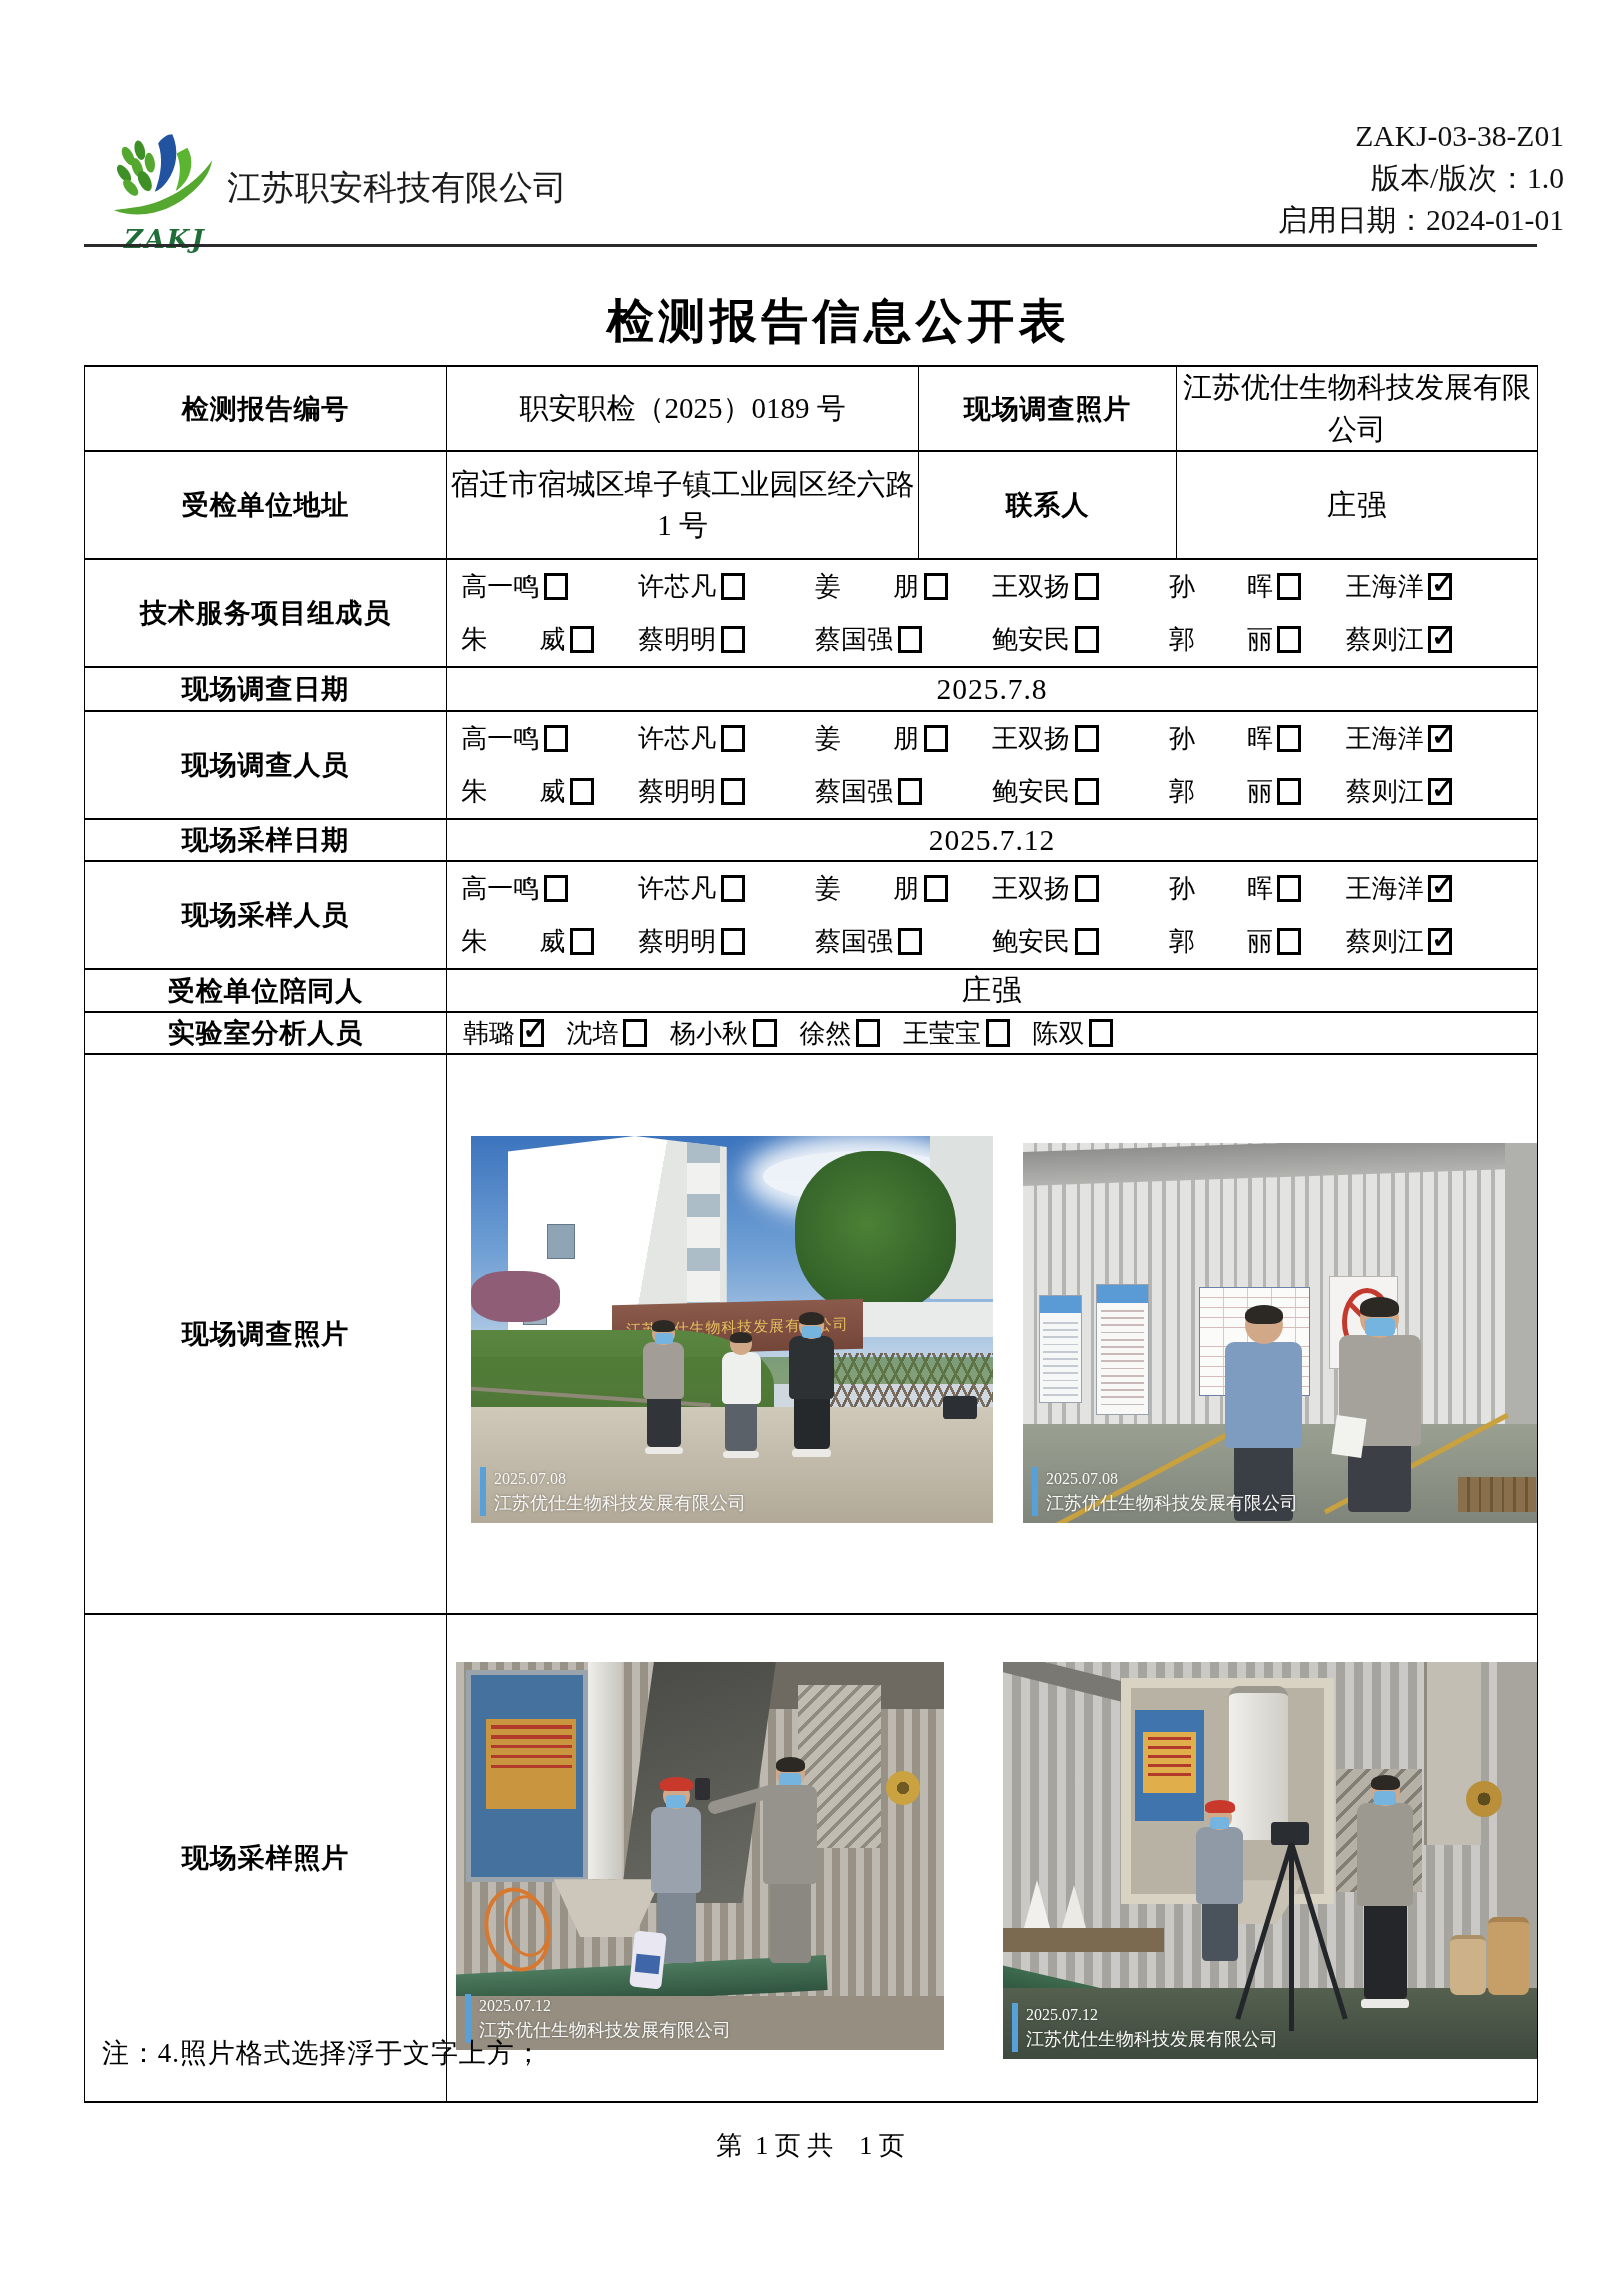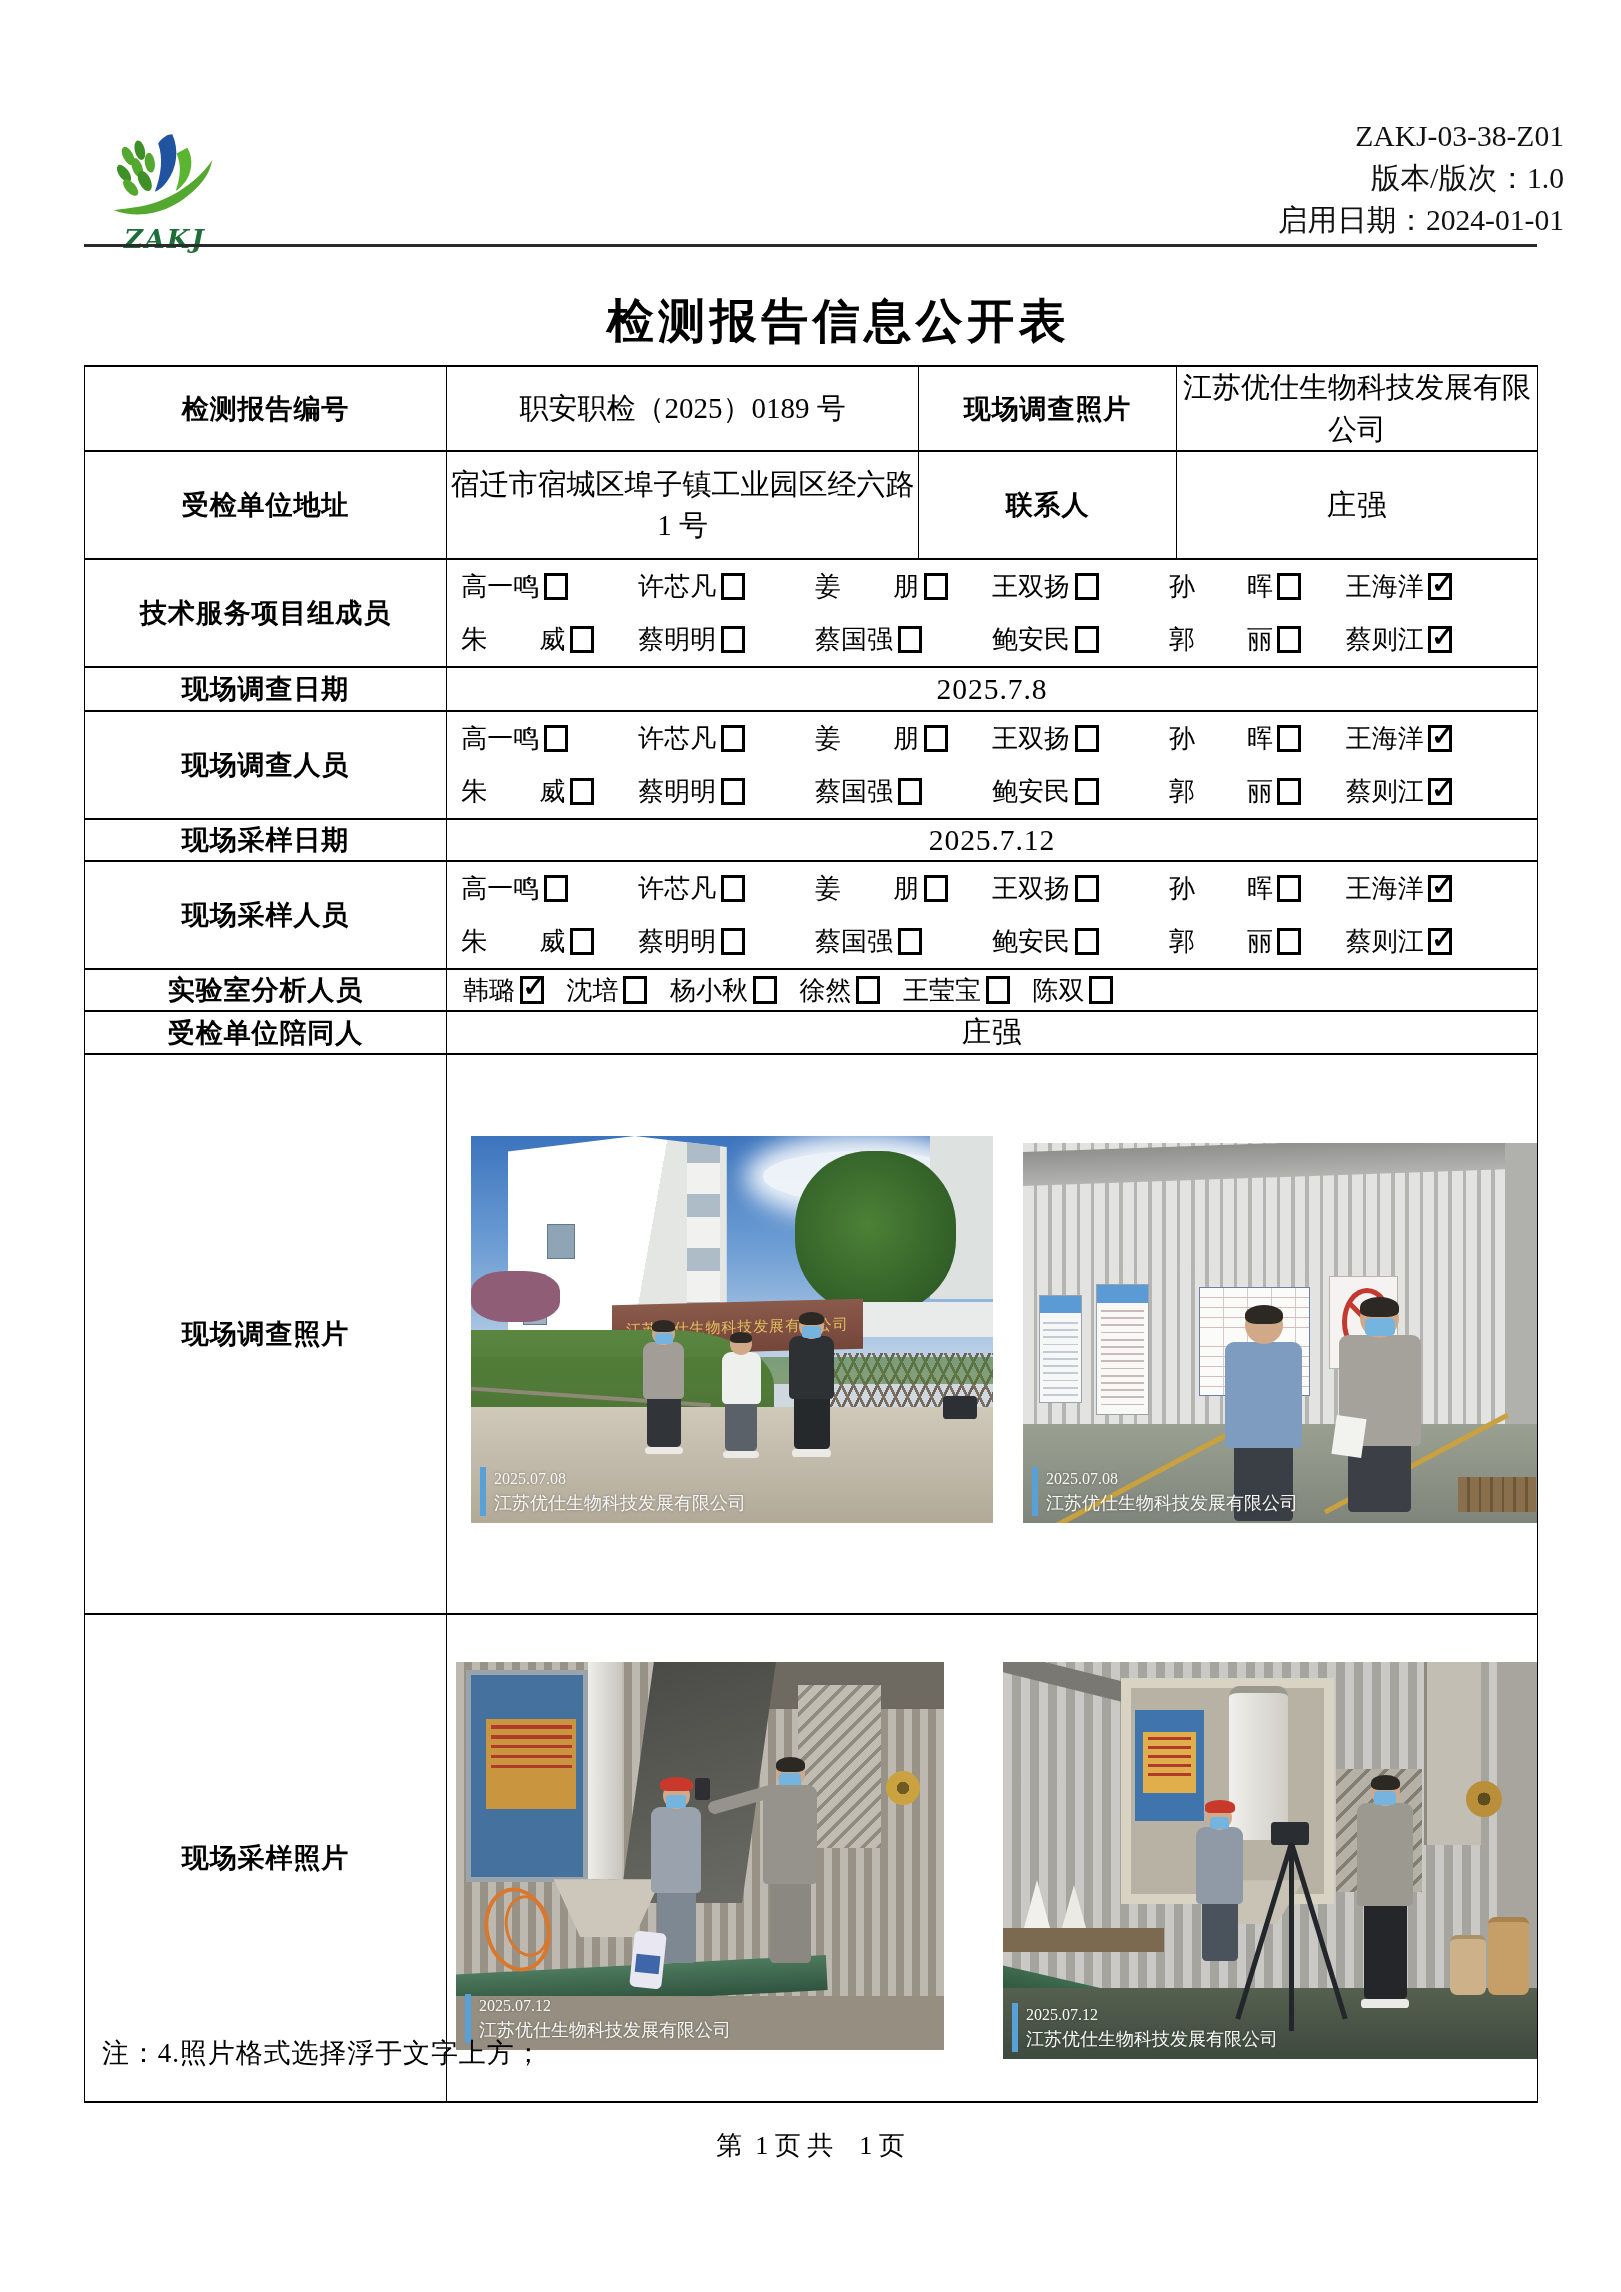--- a/index.html
+++ b/index.html
@@ -68,20 +68,21 @@
     <path d="M98,20 C106,33 104,52 93,64 C90,68 87,70 84,72 C90,55 91,40 85,27 Z" fill="#5cb531"></path>
     <ellipse cx="27" cy="30" rx="6" ry="12" fill="#55a82f" transform="rotate(-28 27 30)"></ellipse>
     <ellipse cx="41" cy="23" rx="6" ry="12" fill="#3f8f27" transform="rotate(-14 41 23)"></ellipse>
     <ellipse cx="22" cy="51" rx="6" ry="12" fill="#3f8f27" transform="rotate(-36 22 51)"></ellipse>
     <ellipse cx="38" cy="44" rx="6" ry="12" fill="#55a82f" transform="rotate(-20 38 44)"></ellipse>
     <ellipse cx="30" cy="68" rx="6" ry="12" fill="#55a82f" transform="rotate(-42 30 68)"></ellipse>
     <ellipse cx="47" cy="60" rx="7" ry="13" fill="#3f8f27" transform="rotate(-26 47 60)"></ellipse>
     <ellipse cx="53" cy="38" rx="6" ry="12" fill="#55a82f" transform="rotate(-8 53 38)"></ellipse>
   </svg>
   <div class="logo-text">ZAKJ</div>
+  <div class="company-name">江苏职安科技有限公司</div>
   <div class="hdr-right">
     <div>ZAKJ-03-38-Z01</div>
     <div>版本/版次：1.0</div>
     <div>启用日期：2024-01-01</div>
   </div>
   <div class="hrule"></div>
 
   <div class="doc-title">检测报告信息公开表</div>
 
   <table class="form">
@@ -162,36 +163,36 @@
               <span class="name-item"><span class="nm">王海洋</span><span class="cb on">✓</span></span>
               <span class="name-item"><span class="nm">朱　　威</span><span class="cb"></span></span>
               <span class="name-item"><span class="nm">蔡明明</span><span class="cb"></span></span>
               <span class="name-item"><span class="nm">蔡国强</span><span class="cb"></span></span>
               <span class="name-item"><span class="nm">鲍安民</span><span class="cb"></span></span>
               <span class="name-item"><span class="nm">郭　　丽</span><span class="cb"></span></span>
               <span class="name-item"><span class="nm">蔡则江</span><span class="cb on">✓</span></span>
             </div>
       </td>
     </tr>
+    <tr style="height:43px">
+      <td class="lbl">受检单位陪同人</td>
+      <td colspan="3" class="cval">庄强</td>
+    </tr>
     <tr style="height:42px">
       <td class="lbl">实验室分析人员</td>
       <td colspan="3">
         <div class="name-line">
               <span class="name-item"><span class="nm">韩璐</span><span class="cb on">✓</span></span>
               <span class="name-item"><span class="nm">沈培</span><span class="cb"></span></span>
               <span class="name-item"><span class="nm">杨小秋</span><span class="cb"></span></span>
               <span class="name-item"><span class="nm">徐然</span><span class="cb"></span></span>
               <span class="name-item"><span class="nm">王莹宝</span><span class="cb"></span></span>
               <span class="name-item"><span class="nm">陈双</span><span class="cb"></span></span>
             </div>
       </td>
-    </tr>
-    <tr style="height:43px">
-      <td class="lbl">受检单位陪同人</td>
-      <td colspan="3" class="cval">庄强</td>
     </tr>
 
     <tr style="height:560px">
       <td class="lbl">现场调查照片</td>
       <td colspan="3" class="photo-cell">
 
         <div class="photo" style="left:24px;top:81px;width:522px;height:387px;">
           <div class="ab" style="inset:0;background:linear-gradient(180deg,#3c74bd 0%,#6f9fd4 30%,#b7cee5 55%,#cfd8de 62%);"></div>
           <div class="ab" style="left:56%;top:4%;width:38%;height:13%;background:#fff;border-radius:50%;box-shadow:0 0 25px 18px #ffffff;opacity:.9;"></div>
           <div class="ab" style="left:74%;top:20%;width:22%;height:9%;background:#fff;border-radius:50%;box-shadow:0 0 19.7px 12.5px #ffffff;opacity:.65;"></div>

